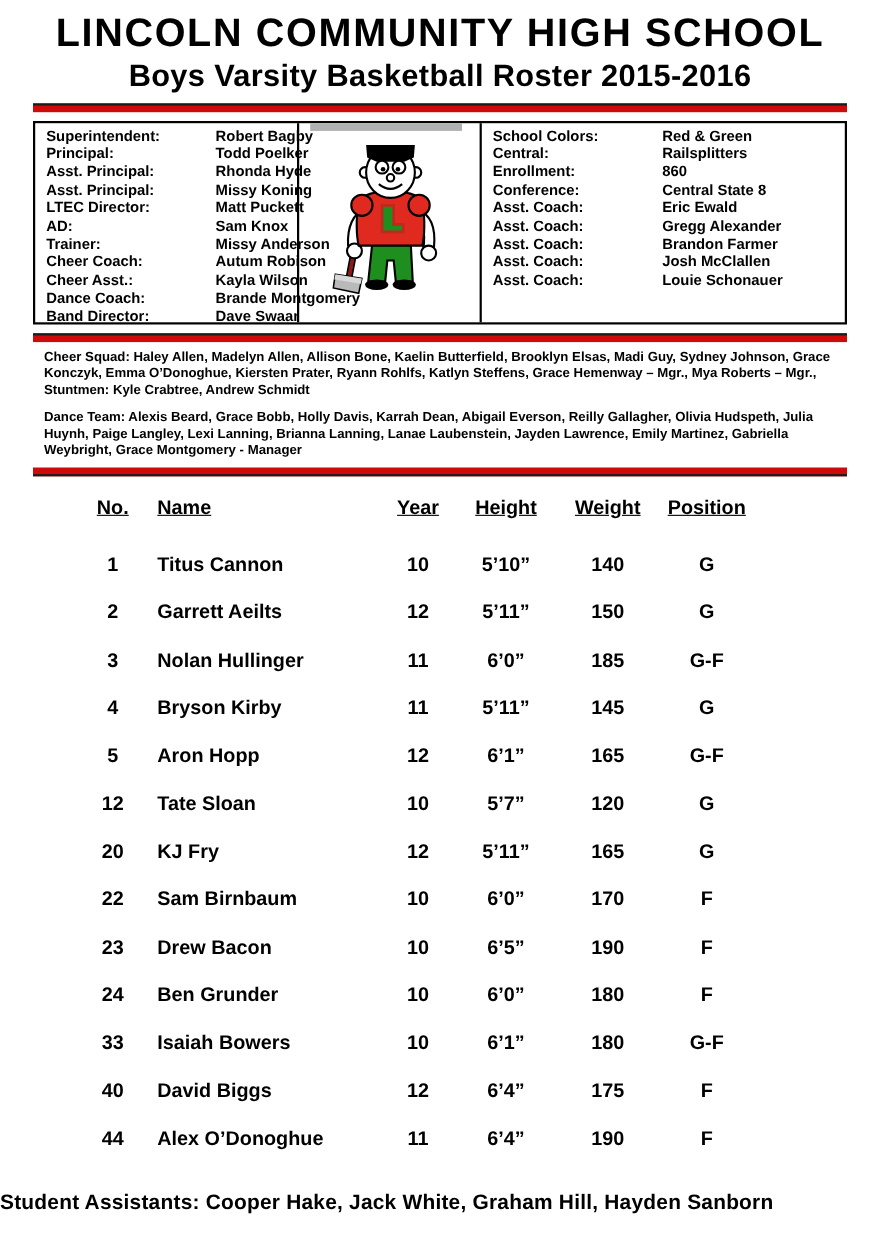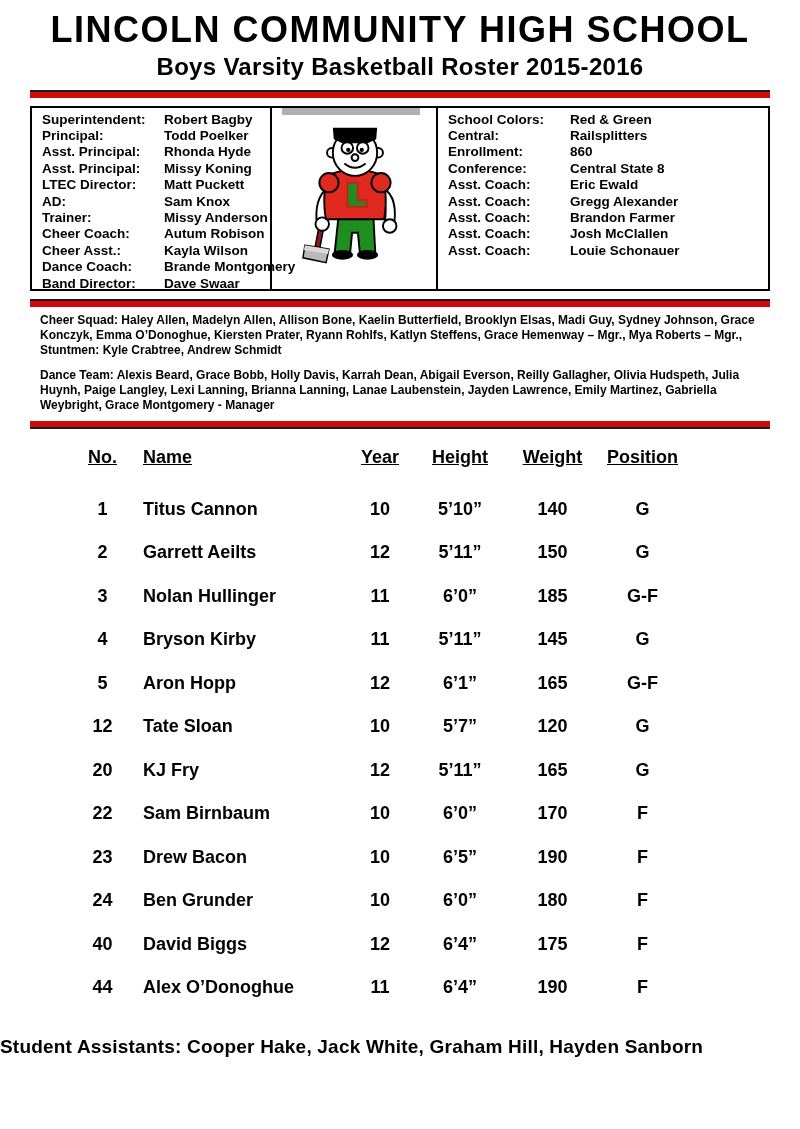--- a/index.html
+++ b/index.html
@@ -2,42 +2,42 @@
 <html><head>
 <meta charset="utf-8">
 <style>
   html,body{margin:0;padding:0;}
   body{
     width:800px;height:1129px;background:#ffffff;
     font-family:"Liberation Sans","DejaVu Sans",sans-serif;
     font-weight:bold;color:#000;overflow:hidden;
   }
   .page-title{margin-top:10px;text-align:center;font-size:36px;letter-spacing:1.5px;line-height:1.1;}
-  .page-subtitle{text-align:center;font-size:24px;margin-top:3px;letter-spacing:.3px;}
+  .page-subtitle{text-align:center;font-size:28px;margin-top:3px;letter-spacing:.3px;}
   .red-bar{height:6px;background:#cf0a0a;border-top:2px solid #1c1c1c;margin:0 30px;}
   .red-bar.bottom-edge{border-top:none;border-bottom:2px solid #1c1c1c;}
   .bar-top{margin-top:9px;}
   .bar-mid{margin-top:8px;}
   .bar-low{margin-top:8px;}
 
   
   .info-box{
     margin:8px 30px 0;height:185px;border:2px solid #000;
     display:flex;box-sizing:border-box;
   }
   .info-cell{box-sizing:border-box;padding:4px 8px 0 10px;}
   .cell-left{width:240px;border-right:2px solid #000;}
   .cell-mid{width:166px;border-right:2px solid #000;position:relative;
             display:flex;align-items:center;justify-content:center;}
   .cell-mid .gray-strip{position:absolute;top:0;left:10px;right:16px;height:7px;background:#b0b0b0;}
   .cell-right{flex:1;}
   .staff-row{display:flex;font-size:13.5px;line-height:16.4px;white-space:nowrap;}
   .cell-left .s-label{width:122px;flex:none;}
   .cell-right .s-label{width:122px;flex:none;}
-  .s-value{flex:1;}
+  .s-value{flex:1;margin-left:32px;}
 
   
   .squad-par{margin:7px 40px 0;text-align:left;font-size:12px;line-height:15px;}
   .squad-par.first{margin-top:6px;}
   .squad-par.second{margin-top:10px;}
 
   
   table.roster{border-collapse:collapse;margin:18px 0 0 75px;}
   table.roster th{
     font-size:18px;text-decoration:underline;text-align:center;
@@ -329,20 +329,28 @@
 
       <tr>
         <td class="c-no">24</td>
         <td class="c-name">Ben Grunder</td>
         <td class="c-year">10</td>
         <td class="c-height">6’0”</td>
         <td class="c-weight">180</td>
         <td class="c-pos">F</td>
       </tr>
 
+      <tr>
+        <td class="c-no">33</td>
+        <td class="c-name">Isaiah Bowers</td>
+        <td class="c-year">10</td>
+        <td class="c-height">6’1”</td>
+        <td class="c-weight">180</td>
+        <td class="c-pos">G-F</td>
+      </tr>
 
       <tr>
         <td class="c-no">40</td>
         <td class="c-name">David Biggs</td>
         <td class="c-year">12</td>
         <td class="c-height">6’4”</td>
         <td class="c-weight">175</td>
         <td class="c-pos">F</td>
       </tr>
 

